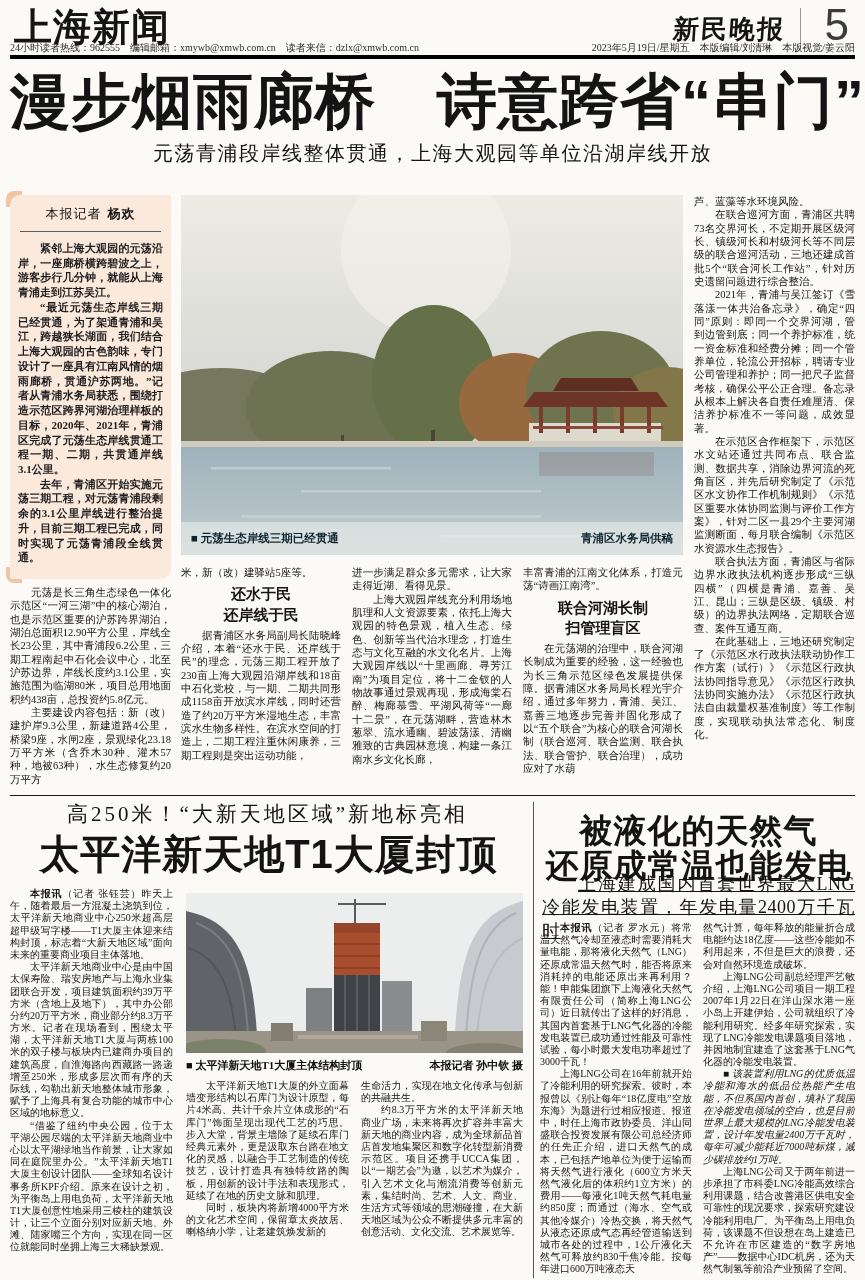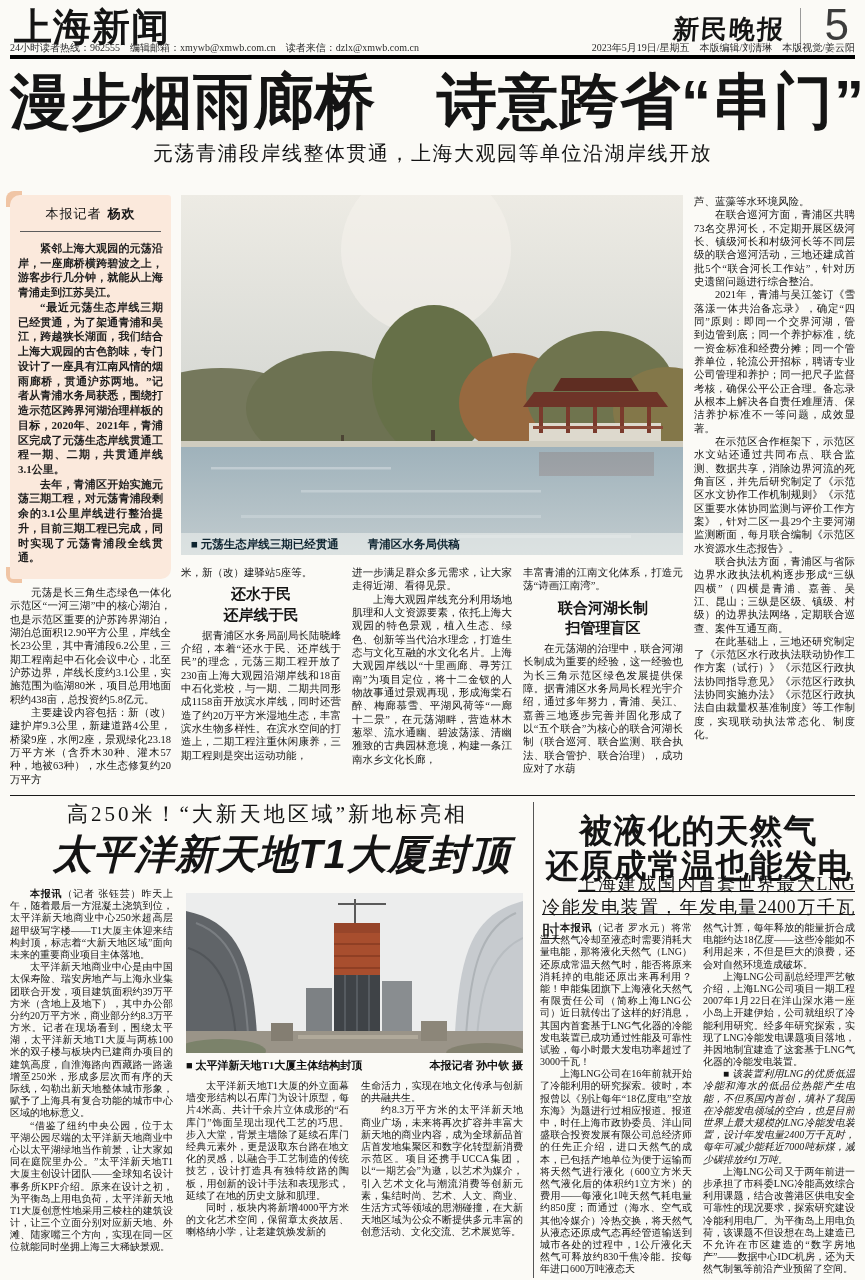--- a/index.html
+++ b/index.html
@@ -42,33 +42,33 @@
   .byline b{margin-left:6px;}
   .byline-rule{height:1px;background:#5c5c5c;margin:8px 2px 9px 2px;}
   .intro-box .para{font-size:11px;line-height:1.34;font-weight:600;text-align:justify;color:#1e1e1e;}
 
   .subhead{font-family:"Liberation Sans","DejaVu Sans",sans-serif;font-weight:700;font-size:15px;
         text-align:center;line-height:1.35;margin:5px 0 4px 0;}
 
   
   .photo1{position:absolute;left:181px;top:195px;width:502px;height:360px;overflow:hidden;}
   .photo1 svg{display:block;}
-  .photo1-caption{position:absolute;left:0;bottom:0;width:100%;height:22px;box-sizing:border-box;
-        background:rgba(245,247,244,0.5);display:flex;align-items:center;justify-content:flex-start;
-        gap:29px;padding:0 10px;font-size:11.5px;font-weight:700;color:#0e2430;}
+  .photo1-caption{position:absolute;left:0;bottom:0;width:100%;height:33px;box-sizing:border-box;
+        background:rgba(245,247,244,0.5);display:flex;align-items:center;justify-content:space-between;
+        gap:86px;padding:0 10px;font-size:11.5px;font-weight:700;color:#0e2430;}
 
   .h-divider{position:absolute;left:10px;top:795px;width:845px;height:1px;background:#1a1a1a;}
   .v-rule{position:absolute;left:533px;top:802px;width:1px;height:476px;background:#555;}
 
   
   .a2-kicker{position:absolute;left:10px;top:800px;width:515px;text-align:center;font-size:21px;
         letter-spacing:3px;}
-  .a2-headline{position:absolute;left:24px;top:827px;width:515px;text-align:center;
+  .a2-headline{position:absolute;left:11px;top:827px;width:515px;text-align:center;
         font-family:"Liberation Sans","DejaVu Sans",sans-serif;font-weight:900;font-size:40px;
-        letter-spacing:1px;white-space:nowrap;font-style:italic;}
+        letter-spacing:1px;white-space:nowrap;}
   .photo2{position:absolute;left:186px;top:893px;width:337px;height:160px;overflow:hidden;}
   .photo2-caption{position:absolute;left:186px;top:1058px;width:337px;display:flex;
         justify-content:space-between;font-size:11px;font-weight:700;color:#111;}
 
   
   .a3-headline{position:absolute;left:542px;top:797px;width:313px;text-align:center;
         font-family:"Liberation Sans","DejaVu Sans",sans-serif;font-weight:900;font-size:33px;
         line-height:1.07;letter-spacing:1px;margin-top:16px;}
   .a3-subtitle{position:absolute;left:542px;top:873px;width:313px;font-size:18px;line-height:1.3;
         text-align:justify;text-indent:2em;letter-spacing:0.5px;text-decoration:underline;}

